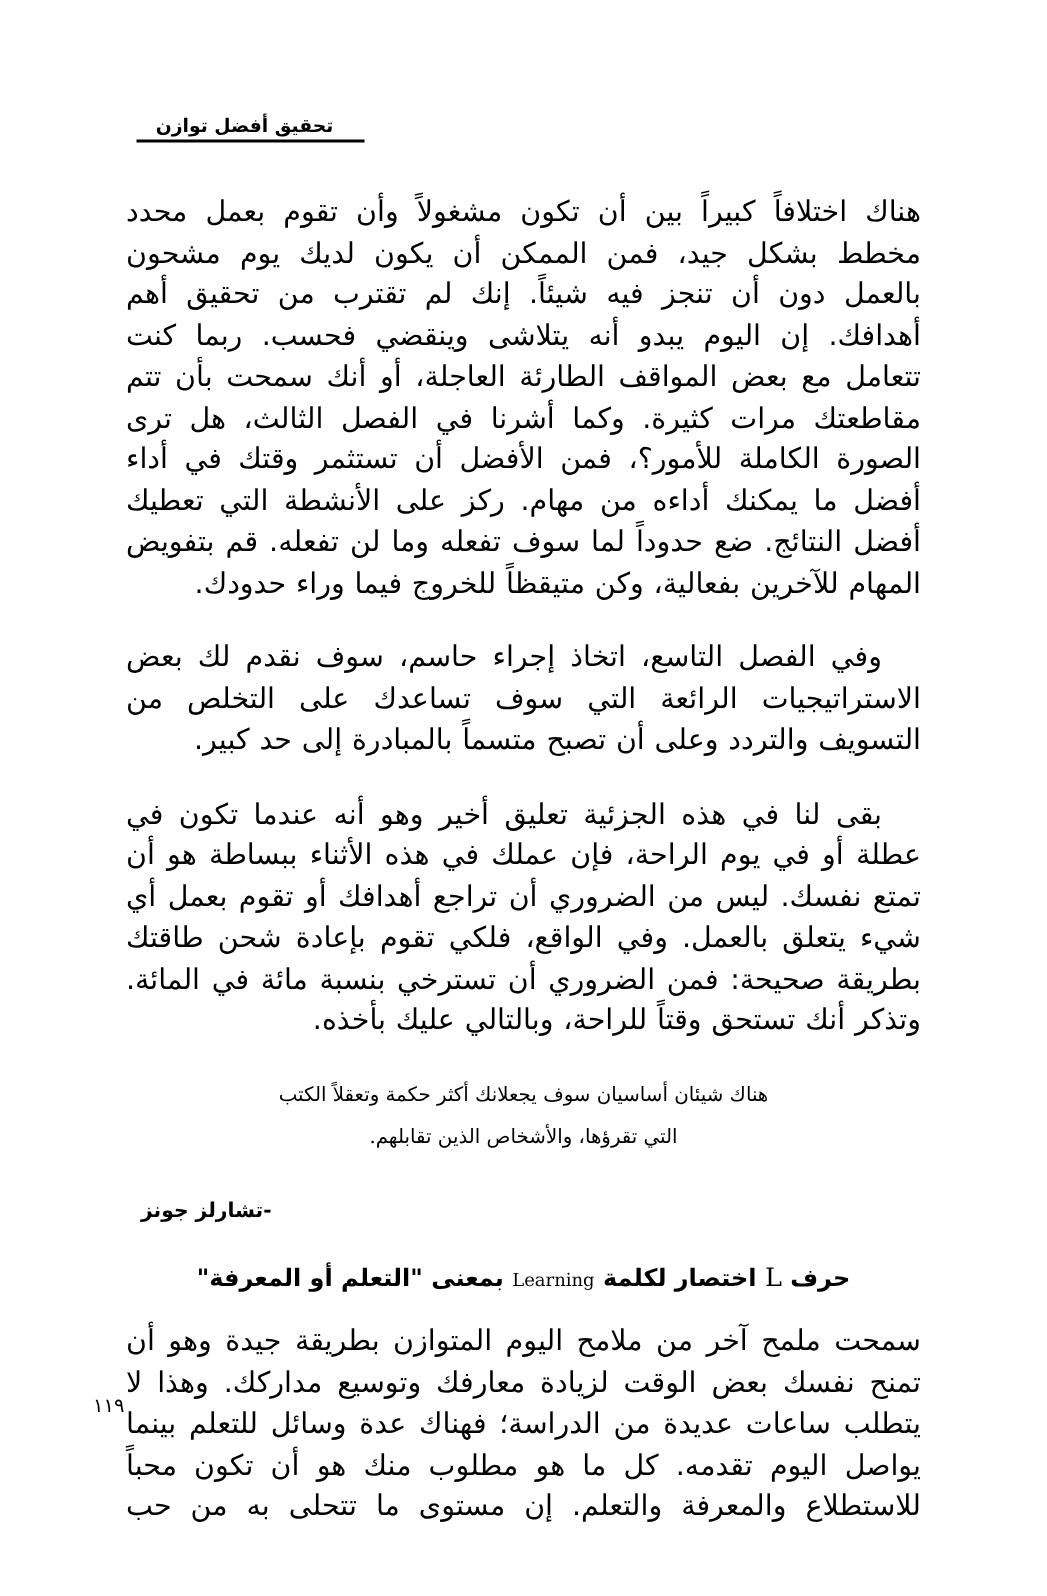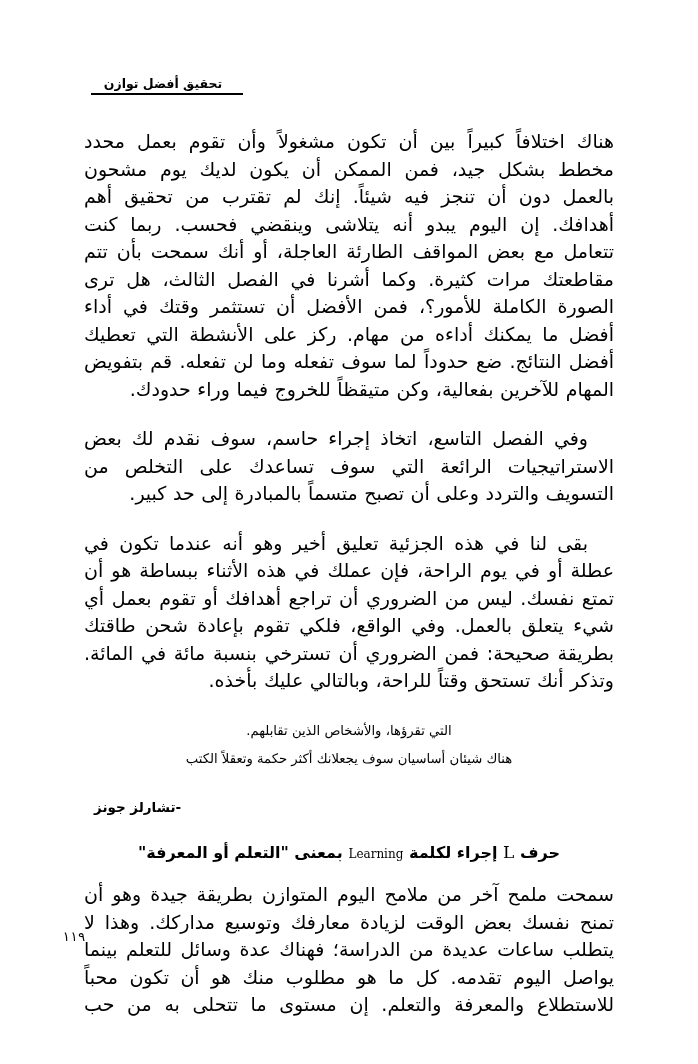--- a/index.html
+++ b/index.html
@@ -119,21 +119,21 @@
     font-family: "DejaVu Serif", serif;
     font-weight: 400;
     font-size: 17px;
   }
 
   
   .folio {
     position: absolute;
     left: 62px;
     bottom: 75px;
-    font-family: Liberation Mono, monospace;
+    font-family: Liberation Serif, serif;
     font-size: 13px;
     color: #000000;
     direction: rtl;
   }
 </style>
 </head>
 <body>
 
 <div class="page">
 
@@ -150,31 +150,31 @@
 
     <p class="para">وفي الفصل التاسع، اتخاذ إجراء حاسم، سوف نقدم لك بعض الاستراتيجيات الرائعة التي سوف تساعدك على التخلص من التسويف والتردد وعلى أن تصبح متسماً بالمبادرة إلى حد كبير.</p>
 
     <div class="para-gap"></div>
 
     <p class="para">بقى لنا في هذه الجزئية تعليق أخير وهو أنه عندما تكون في عطلة أو في يوم الراحة، فإن عملك في هذه الأثناء ببساطة هو أن تمتع نفسك. ليس من الضروري أن تراجع أهدافك أو تقوم بعمل أي شيء يتعلق بالعمل. وفي الواقع، فلكي تقوم بإعادة شحن طاقتك بطريقة صحيحة: فمن الضروري أن تسترخي بنسبة مائة في المائة. وتذكر أنك تستحق وقتاً للراحة، وبالتالي عليك بأخذه.</p>
 
     <div class="para-gap"></div>
 
     <div class="quote">
+      <span class="quote-line">هناك شيئان أساسيان سوف يجعلانك أكثر حكمة وتعقلاً الكتب</span>
       <span class="quote-line">التي تقرؤها، والأشخاص الذين تقابلهم.</span>
-      <span class="quote-line">هناك شيئان أساسيان سوف يجعلانك أكثر حكمة وتعقلاً الكتب</span>
     </div>
 
     <div class="para-gap"></div>
 
     <p class="attribution">-تشارلز جونز</p>
 
     <div class="para-gap"></div>
 
-    <h2 class="section-heading"><span>حرف</span> <span class="latin-letter">L</span> <span>إجراء لكلمة</span> <span class="latin">Learning</span> <span>بمعنى "التعلم أو المعرفة"</span></h2>
+    <h2 class="section-heading"><span>حرف</span> <span class="latin-letter">L</span> <span>اختصار لكلمة</span> <span class="latin">Learning</span> <span>بمعنى "التعلم أو المعرفة"</span></h2>
 
     <div class="para-gap-sm"></div>
 
     <p class="para first">سمحت ملمح آخر من ملامح اليوم المتوازن بطريقة جيدة وهو أن تمنح نفسك بعض الوقت لزيادة معارفك وتوسيع مداركك. وهذا لا يتطلب ساعات عديدة من الدراسة؛ فهناك عدة وسائل للتعلم بينما يواصل اليوم تقدمه. كل ما هو مطلوب منك هو أن تكون محباً للاستطلاع والمعرفة والتعلم. إن مستوى ما تتحلى به من حب الاستطلاع</p>
 
   </div>
 
   <div class="folio">١١٩</div>
 
 </div>

